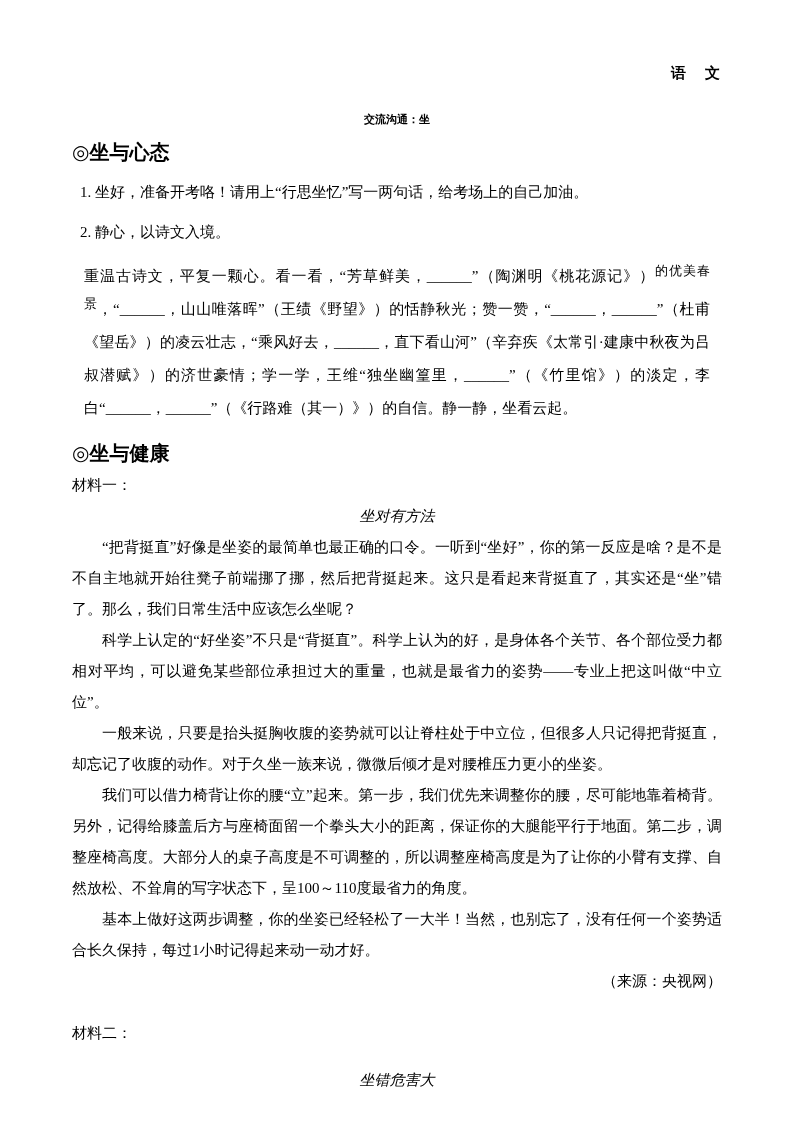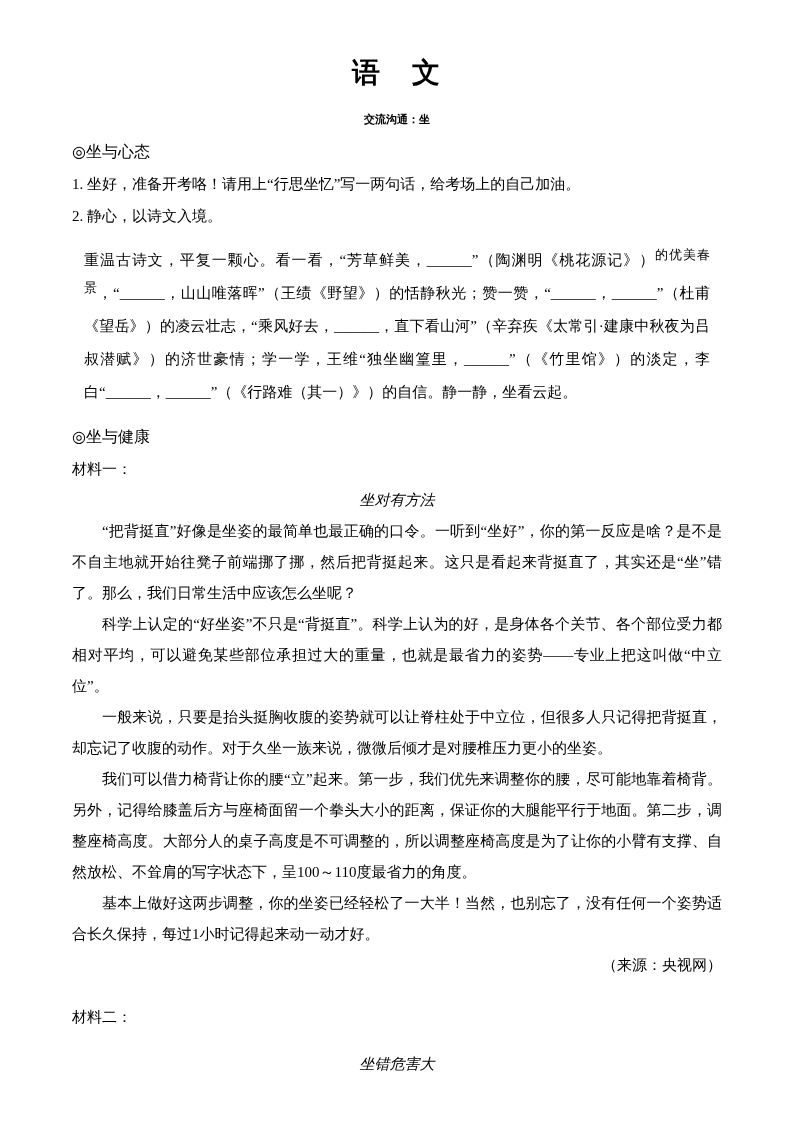--- a/index.html
+++ b/index.html
@@ -10,41 +10,41 @@
     height: 1122px;
     margin: 0 auto;
     background: #ffffff;
     color: #000000;
     font-family: "Liberation Serif", "DejaVu Serif", serif;
     font-size: 15px;
     padding: 56px 71px 0 72px;
     overflow: hidden;
   }
   .doc-title {
-    font-size: 28px;
+    font-size: 15px;
     font-weight: bold;
-    text-align: center;
+    text-align: right;
     margin: 0 0 12px 0;
     line-height: 34px;
     letter-spacing: 2px;
   }
   .doc-subtitle {
     font-size: 11px;
     font-weight: bold;
     text-align: center;
     margin: 0;
     line-height: 34px;
   }
   .section-heading {
-    font-size: 16px;
-    font-weight: normal;
+    font-size: 20px;
+    font-weight: bold;
     margin: 0;
     line-height: 32px;
   }
-  .line   { line-height: 32px; margin: 0; }
+  .line   { line-height: 32px; margin: 8px; }
   .poem   { line-height: 33px; margin: 12px; text-align: justify; }
   .raised { position: relative; top: -6px; font-size: 13px; }
   .para   { line-height: 31px; margin: 0; text-indent: 2em; text-align: justify; }
   .center-title { line-height: 31px; margin: 0; text-align: center; font-style: italic; }
   .label-line   { line-height: 32px; margin: 0; }
   .source { line-height: 31px; margin: 0; text-align: right; }
   .m2-label { margin-top: 20px; }
   .m2-title { margin-top: 16px; }
 </style>
 </head>

